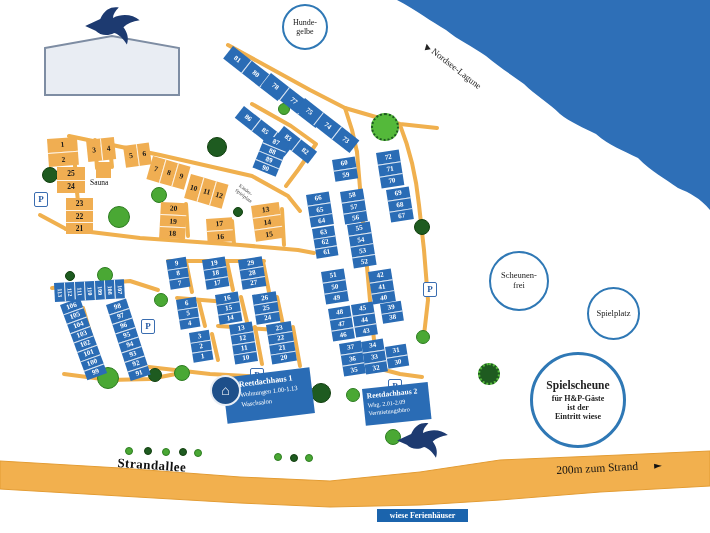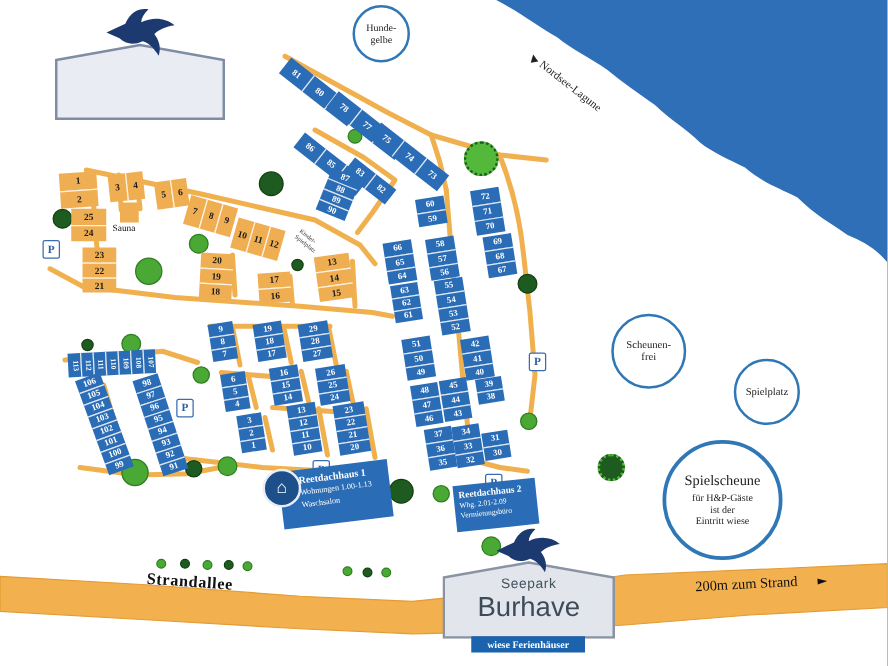--- a/index.html
+++ b/index.html
@@ -669,48 +669,39 @@
     <div class="t1" style="font-size:8px;">Hunde-</div>
     <div class="t1" style="font-size:8px;">gelbe</div>
   </div>
   <div class="area-circle" style="left:489px;top:251px;width:56px;height:56px;">
     <div class="t1">Scheunen-</div>
     <div class="t1">frei</div>
   </div>
   <div class="area-circle" style="left:587px;top:287px;width:49px;height:49px;">
     <div class="t1">Spielplatz</div>
   </div>
-  <div class="area-circle" style="left:530px;top:352px;width:90px;height:90px;border-width:3px;">
+  <div class="area-circle" style="left:530px;top:352px;width:90px;height:90px;border-width:3px;font-weight:bold;">
     <div style="font-size:11.5px;margin-bottom:3px;">Spielscheune</div>
     <div class="t1" style="font-size:8px;">für H&amp;P-Gäste</div>
     <div class="t1" style="font-size:8px;">ist der</div>
     <div class="t1" style="font-size:8px;">Eintritt wiese</div>
   </div>
 
   <svg class="bird" style="left:84px;top:6px;" width="58" height="40" viewBox="0 0 100 68">
     <path d="M2,34 L28,22 C36,4 48,0 60,2 C54,8 50,14 50,20 C66,12 84,14 96,24 C84,26 74,30 68,36 C74,44 78,54 74,66 C68,56 60,48 52,46 C40,52 28,50 20,42 Z" fill="#1d3a70"></path>
   </svg>
   <div class="badge" style="left:44px;top:33px;width:136px;height:63px;">
     <svg width="136" height="63" viewBox="0 0 136 63">
       <polygon points="1,15 68,3 135,15 135,62 1,62" fill="#e9edf3" stroke="#7e8da3" stroke-width="2"></polygon>
     </svg>
   </div>
 
   <svg class="bird" style="left:396px;top:422px;" width="54" height="37" viewBox="0 0 100 68">
     <path d="M2,34 L28,22 C36,4 48,0 60,2 C54,8 50,14 50,20 C66,12 84,14 96,24 C84,26 74,30 68,36 C74,44 78,54 74,66 C68,56 60,48 52,46 C40,52 28,50 20,42 Z" fill="#1d3a70"></path>
   </svg>
-  <div class="badge" style="left:354px;top:447px;width:138px;height:64px;">
-    <svg width="138" height="64" viewBox="0 0 138 64">
-      <polygon points="1,15 69,3 137,15 137,63 1,63" fill="#e2e6ec" stroke="#8a93a3" stroke-width="2"></polygon>
-    </svg>
-    <div class="inner" style="padding-top:14px;font-family:'Liberation Sans',sans-serif;">
-      <div style="font-size:11px;color:#44525f;letter-spacing:.5px;">Seepark</div>
-      <div style="font-size:22px;color:#3d4b59;">Burhave</div>
-    </div>
-  </div>
   <div class="banner" style="left:377px;top:509px;width:91px;height:13px;background:#1b64ad;color:#fff;font-size:8px;">wiese Ferienhäuser</div>
 
   <div class="infobox" style="left:222px;top:378px;width:88px;height:46px;transform:rotate(-7deg);padding:4px 4px 3px 16px;">
     <div class="ib-title">Reetdachhaus 1</div>
     <div class="ib-line">Wohnungen 1.00-1.13</div>
     <div class="ib-line">Waschsalon</div>
   </div>
   <div class="rd-icon" style="left:210px;top:375px;width:27px;height:27px;font-size:14px;">⌂</div>
   <div class="infobox" style="left:362px;top:389px;width:66px;height:37px;transform:rotate(-6deg);padding:3px 4px;">
     <div class="ib-title" style="font-size:7.5px;">Reetdachhaus 2</div>

